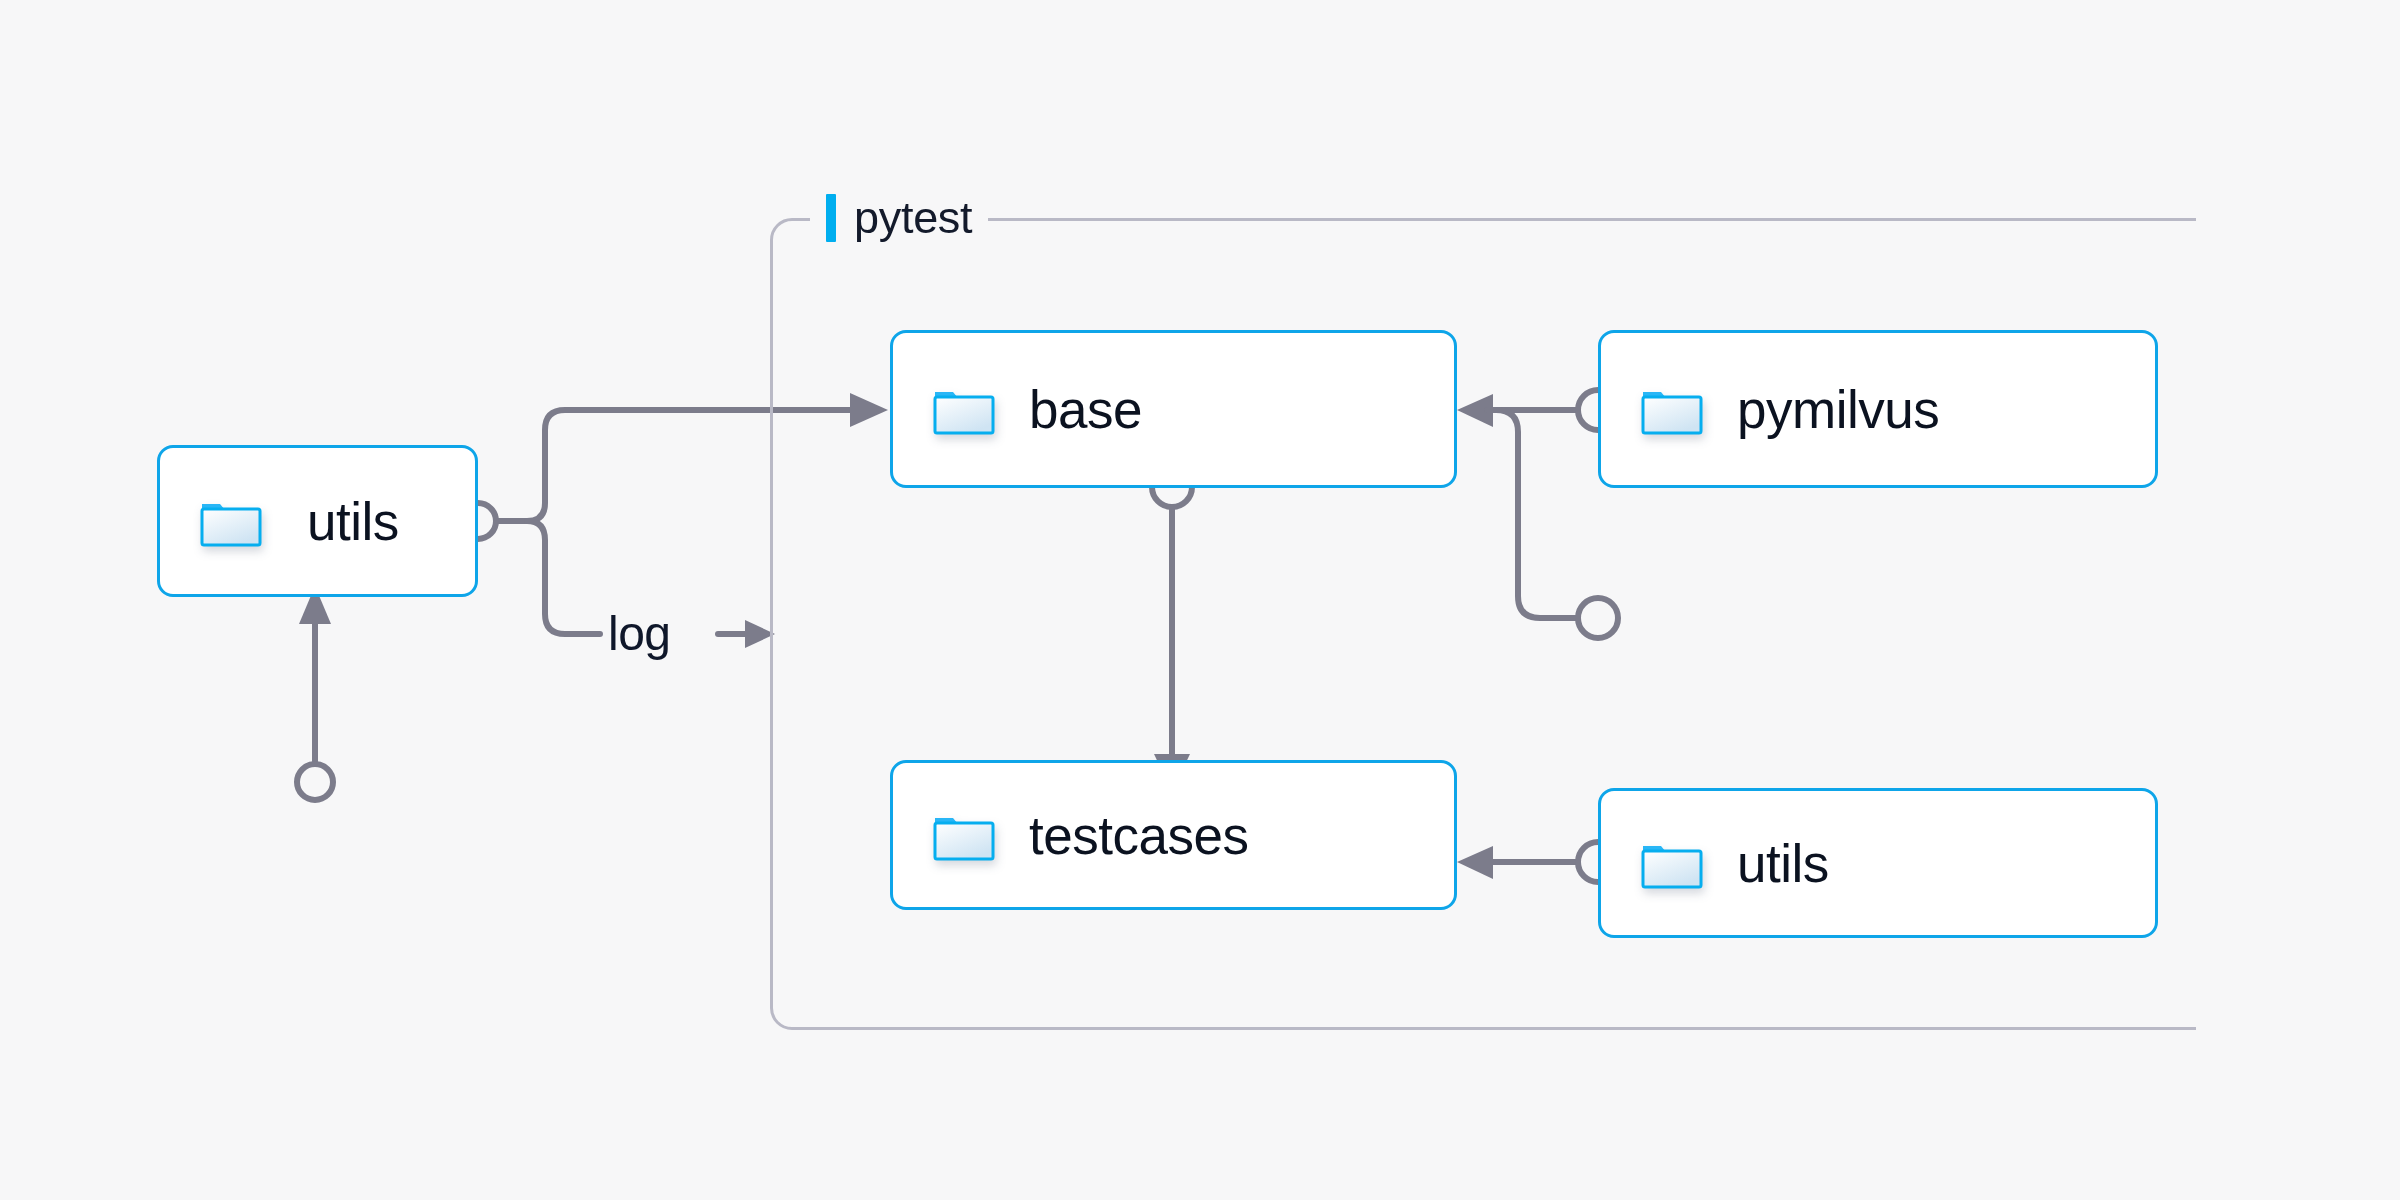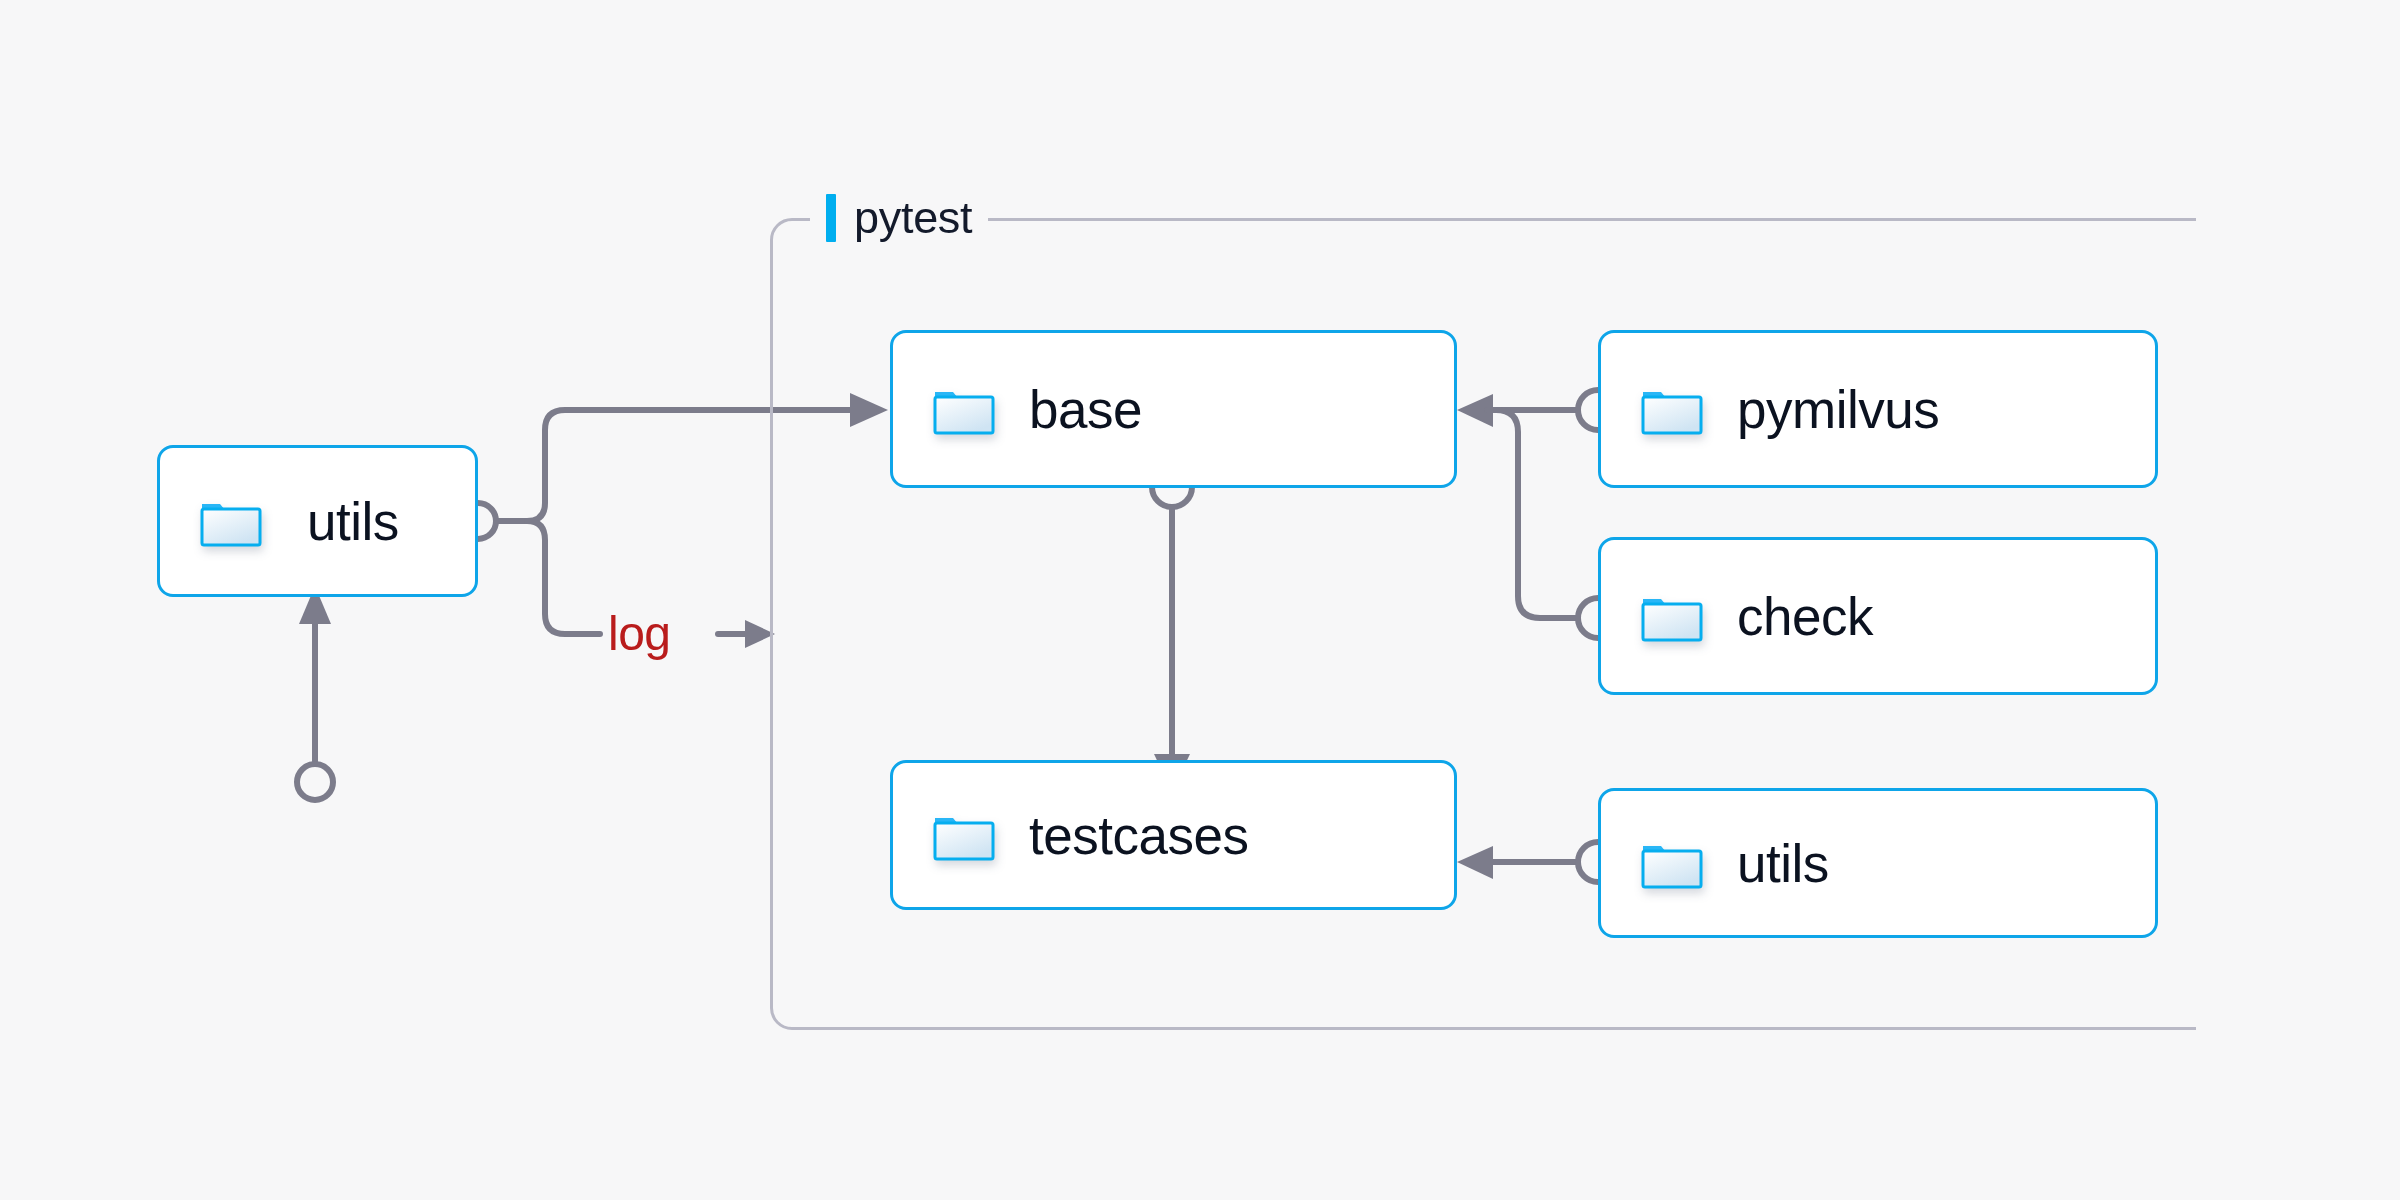--- a/index.html
+++ b/index.html
@@ -96,21 +96,21 @@
   .port {
     fill: #f7f7f8;
     stroke: #7c7c8b;
     stroke-width: 6;
   }
   .arrow-head { fill: #7c7c8b; }
 
   .edge-label {
     position: absolute;
     font-size: 48px;
-    color: #b91c1c;
+    color: #0f172a;
     letter-spacing: -0.5px;
     white-space: nowrap;
   }
 </style>
 </head>
 <body>
 
 <div id="stage">
 
   <svg id="edge-layer" viewBox="0 0 2400 1200" width="2400" height="1200">
@@ -224,35 +224,20 @@
             <stop offset="100%" stop-color="#cfe4f3"></stop>
           </linearGradient>
         </defs>
         <path d="M2 9 h18 l5 6 h35 v5 H2 Z" fill="#29b6f6"></path>
         <rect x="2" y="14" width="58" height="36" rx="2" fill="url(#fg5)" stroke="#06aeef" stroke-width="3"></rect>
       </svg>
     </span>
     <span class="label">pymilvus</span>
   </div>
 
-  <div class="node" style="left:1598px; top:537px; width:560px; height:158px;">
-    <span class="folder">
-      <svg viewBox="0 0 62 52">
-        <defs>
-          <linearGradient id="fg6" x1="0" y1="0" x2="0.6" y2="1">
-            <stop offset="0%" stop-color="#ffffff"></stop>
-            <stop offset="100%" stop-color="#cfe4f3"></stop>
-          </linearGradient>
-        </defs>
-        <path d="M2 9 h18 l5 6 h35 v5 H2 Z" fill="#29b6f6"></path>
-        <rect x="2" y="14" width="58" height="36" rx="2" fill="url(#fg6)" stroke="#06aeef" stroke-width="3"></rect>
-      </svg>
-    </span>
-    <span class="label">check</span>
-  </div>
 
   <div class="node" style="left:1598px; top:788px; width:560px; height:150px;">
     <span class="folder">
       <svg viewBox="0 0 62 52">
         <defs>
           <linearGradient id="fg7" x1="0" y1="0" x2="0.6" y2="1">
             <stop offset="0%" stop-color="#ffffff"></stop>
             <stop offset="100%" stop-color="#cfe4f3"></stop>
           </linearGradient>
         </defs>

